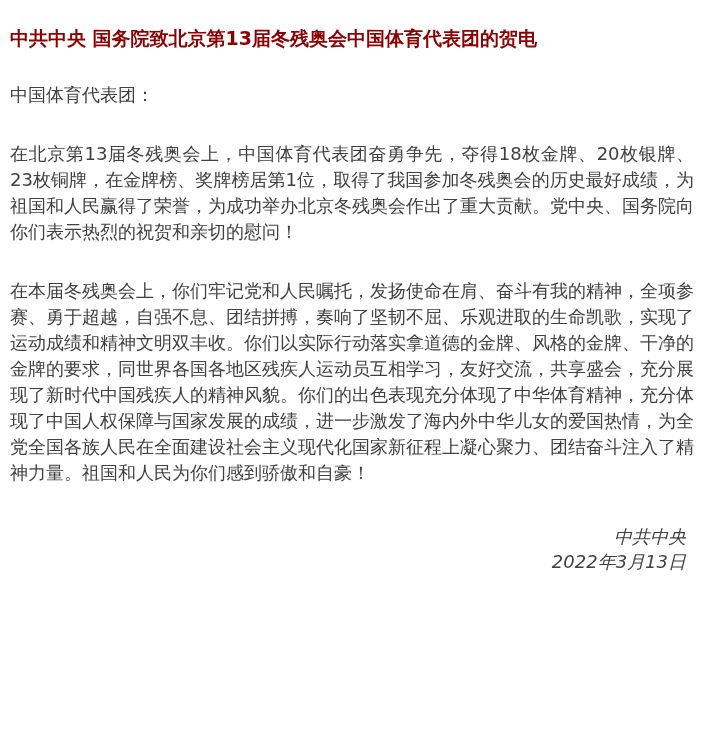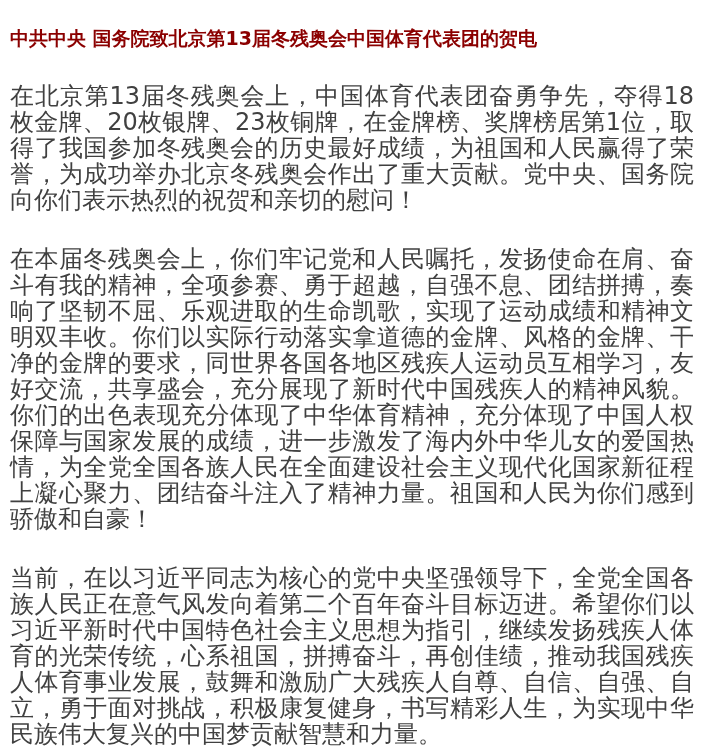--- a/index.html
+++ b/index.html
@@ -28,21 +28,21 @@
     letter-spacing: 0;
   }
   .salutation {
     color: #404040;
     font-size: 18px;
     line-height: 26px;
     margin: 32px 0 0 0;
   }
   .body-para {
     color: #404040;
-    font-size: 24px;
+    font-size: 18px;
     line-height: 26px;
     margin: 33px 3px 0 0;
     text-align: justify;
     text-justify: inter-ideograph;
   }
   .signature-block {
     margin-top: 38px;
     padding-right: 11px;
     text-align: right;
     color: #404040;
@@ -55,26 +55,26 @@
   }
 </style>
 </head>
 <body>
 
 <div class="page">
   <div class="doc">
 
     <h1 class="doc-title">中共中央 国务院致北京第13届冬残奥会中国体育代表团的贺电</h1>
 
+    <p class="salutation">中国体育代表团：</p>
 
     <p class="body-para">在北京第13届冬残奥会上，中国体育代表团奋勇争先，夺得18枚金牌、20枚银牌、23枚铜牌，在金牌榜、奖牌榜居第1位，取得了我国参加冬残奥会的历史最好成绩，为祖国和人民赢得了荣誉，为成功举办北京冬残奥会作出了重大贡献。党中央、国务院向你们表示热烈的祝贺和亲切的慰问！</p>
 
     <p class="body-para">在本届冬残奥会上，你们牢记党和人民嘱托，发扬使命在肩、奋斗有我的精神，全项参赛、勇于超越，自强不息、团结拼搏，奏响了坚韧不屈、乐观进取的生命凯歌，实现了运动成绩和精神文明双丰收。你们以实际行动落实拿道德的金牌、风格的金牌、干净的金牌的要求，同世界各国各地区残疾人运动员互相学习，友好交流，共享盛会，充分展现了新时代中国残疾人的精神风貌。你们的出色表现充分体现了中华体育精神，充分体现了中国人权保障与国家发展的成绩，进一步激发了海内外中华儿女的爱国热情，为全党全国各族人民在全面建设社会主义现代化国家新征程上凝心聚力、团结奋斗注入了精神力量。祖国和人民为你们感到骄傲和自豪！</p>
 
-    <p class="body-para">当前，在以习近平同志为核心的党中央坚强领导下，全党全国各族人民正在意气风发向着第二个百年奋斗目标迈进。希望你们以习近平新时代中国特色社会主义思想为指引，继续发扬残疾人体育的光荣传统，心系祖国，拼搏奋斗，再创佳绩，推动我国残疾人体育事业发展，鼓舞和激励广大残疾人自尊、自信、自强、自立，勇于面对挑战，积极康复健身，书写精彩人生，为实现中华民族伟大复兴的中国梦贡献智慧和力量。</p>
 
     <div class="signature-block">
       <span class="signature-line">中共中央</span>
       <span class="signature-line">2022年3月13日</span>
     </div>
 
   </div>
 </div>
 
 </body></html>

